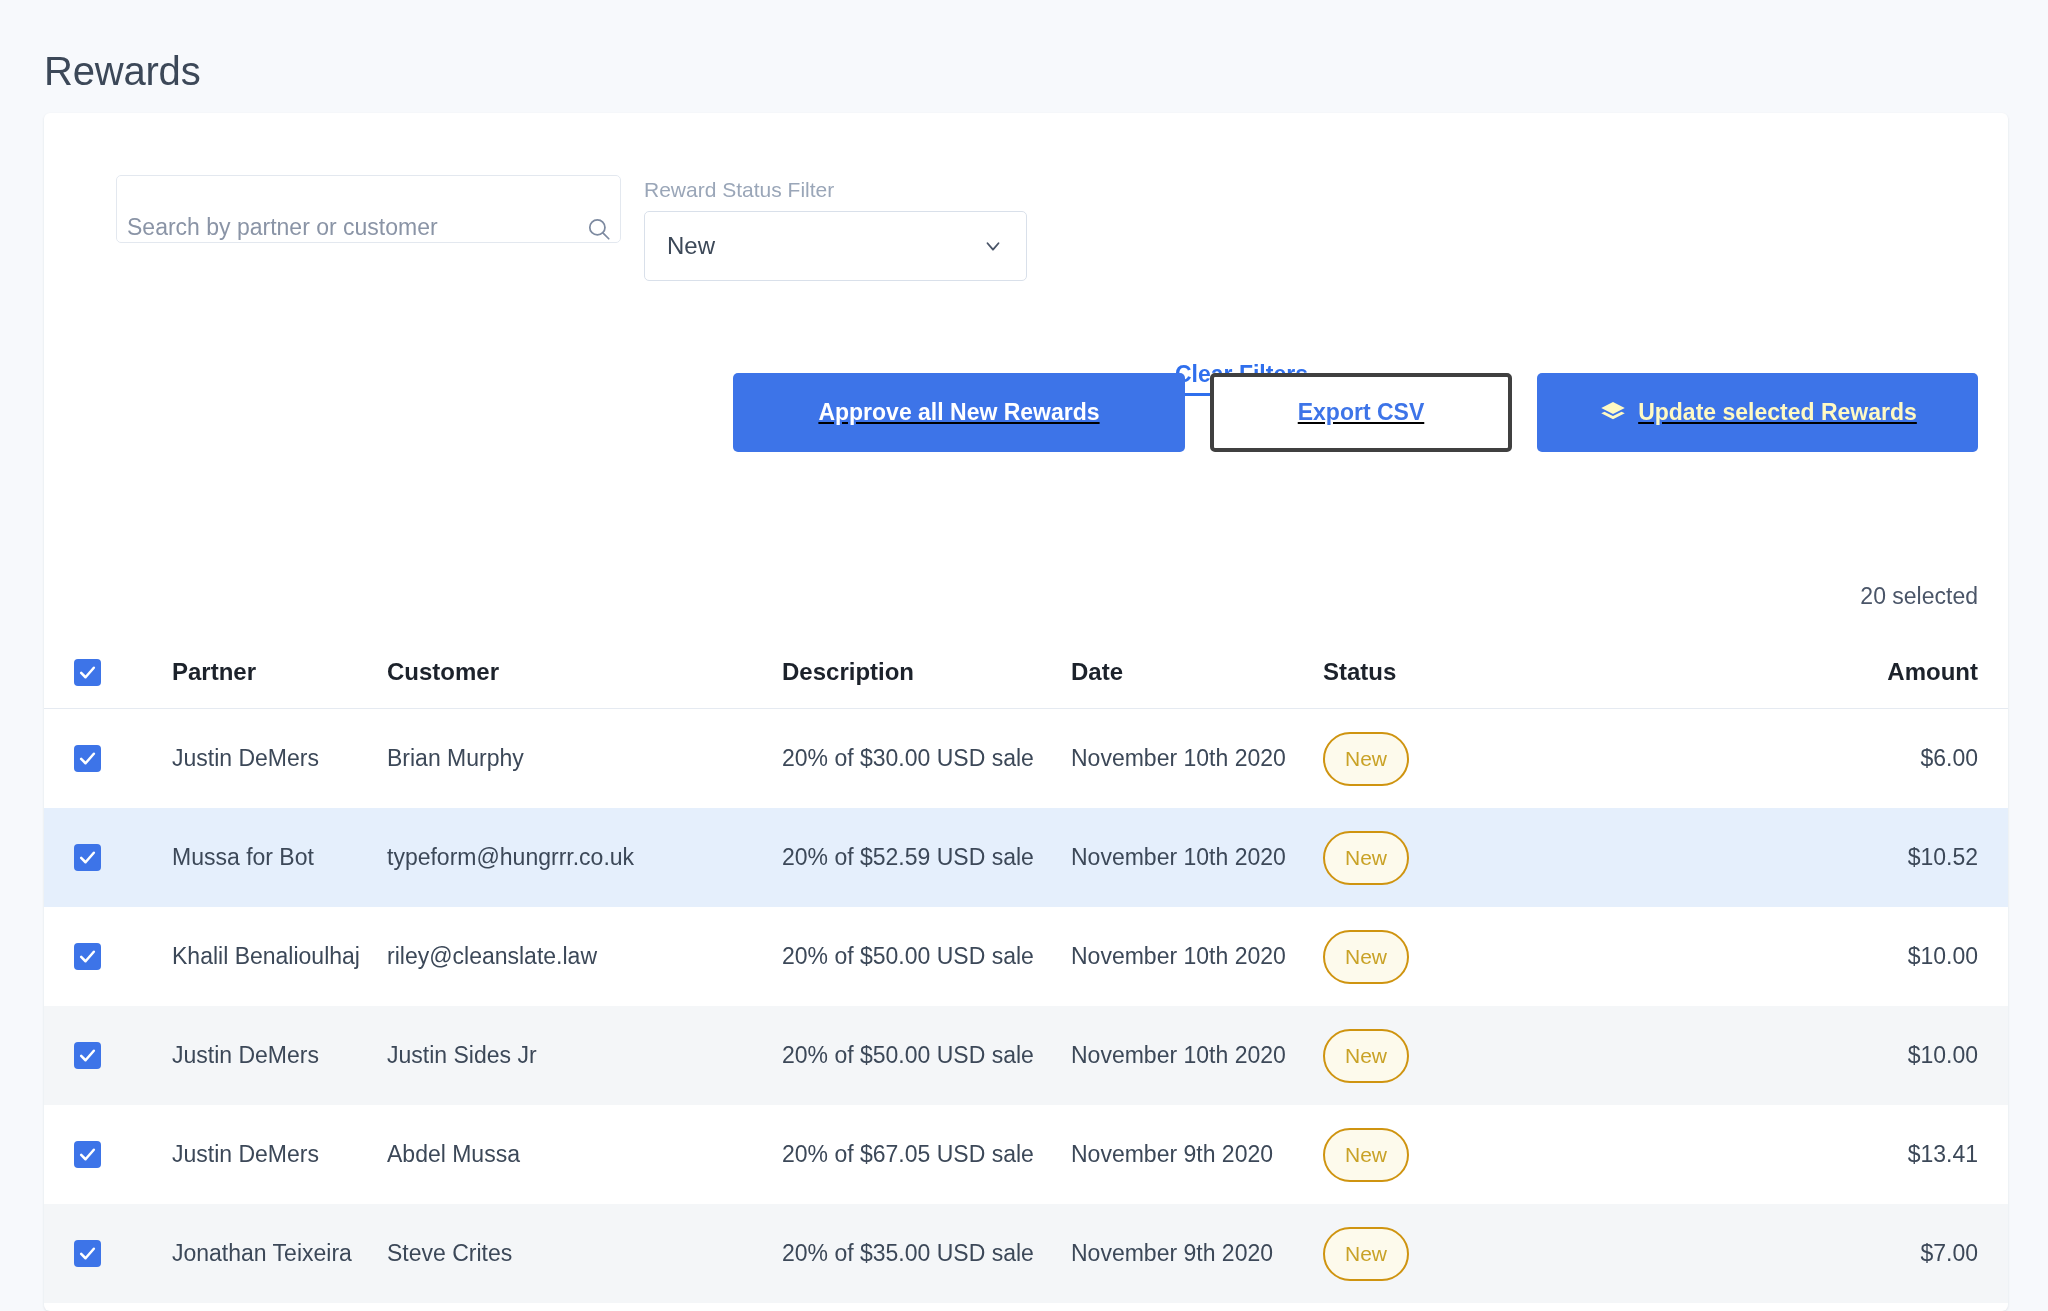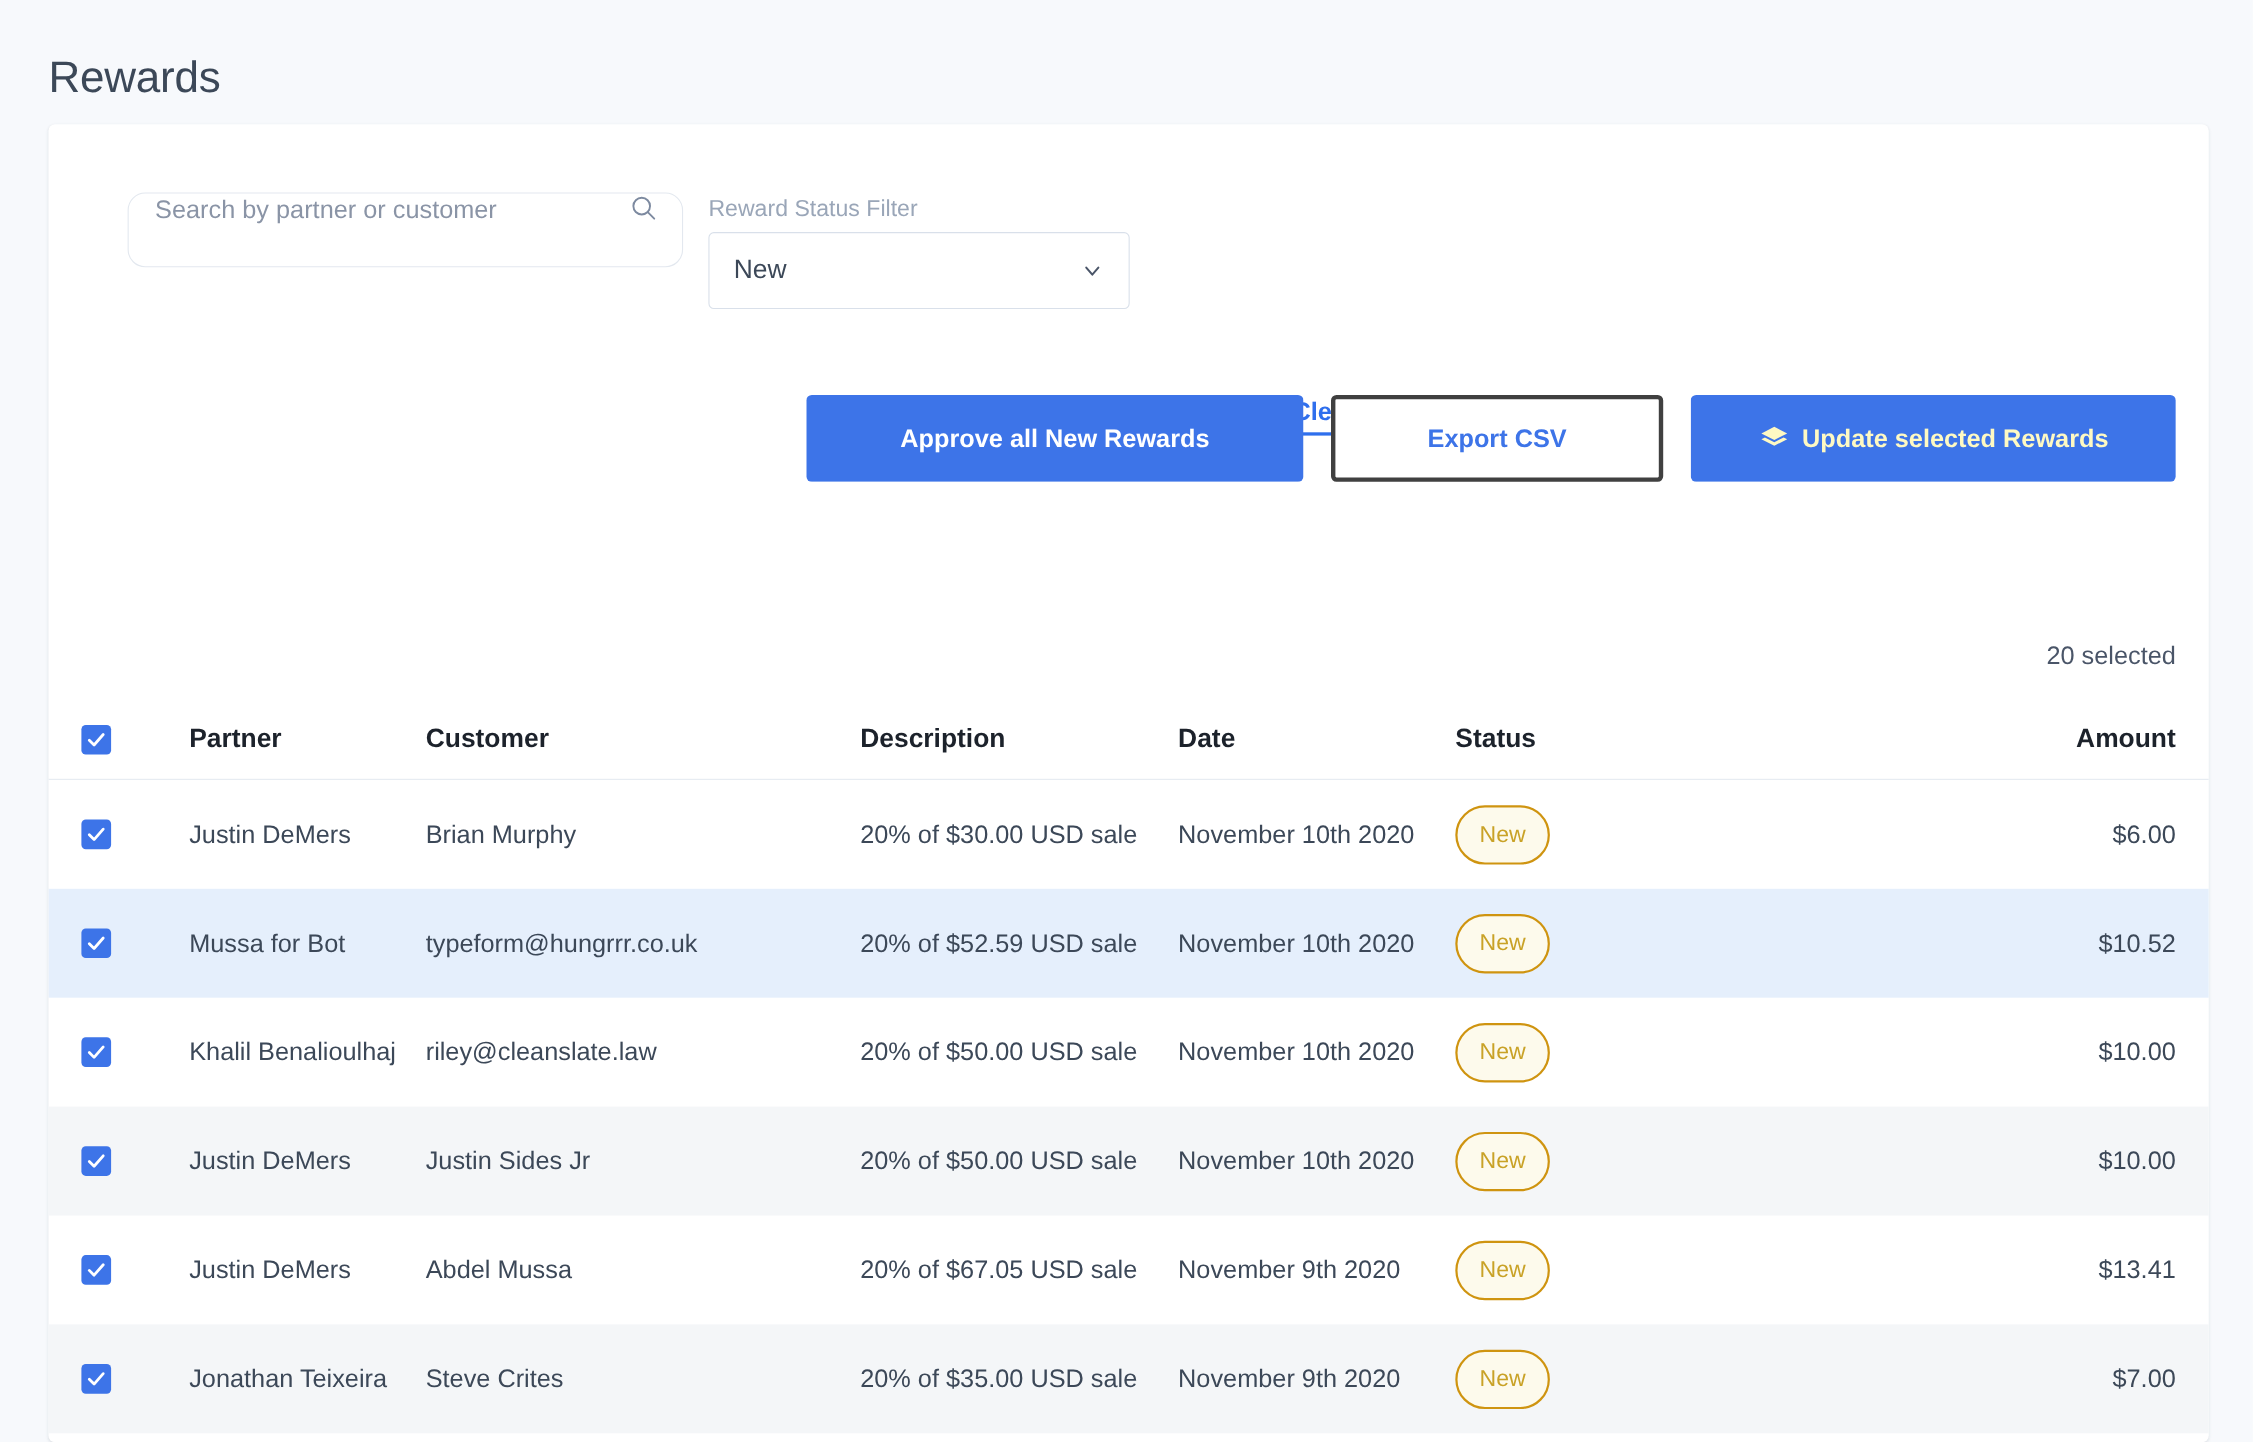--- a/index.html
+++ b/index.html
@@ -48,25 +48,25 @@
     font-size: 21px;
     color: #9aa6b8;
     font-weight: 400;
     margin-bottom: 9px;
     display: block;
   }
   .search-field { left: 72px; top: 62px; }
   .search-box {
     width: 505px; height: 68px;
     border: 1px solid #e3e8ef;
-    border-radius: 16px;
+    border-radius: 5px;
     background: #fff;
     display: flex;
-    align-items: flex-start;
-    padding: 0 22px;
+    align-items: flex-end;
+    padding: 0 8px;
   }
   .search-box input {
     flex: 1;
     border: none;
     outline: none;
     font-size: 23px;
     font-family: "Liberation Sans", sans-serif;
     color: #3c4858;
     background: transparent;
   }
@@ -99,24 +99,25 @@
     color: #2f6fed;
     border-bottom: 3px solid #2f6fed;
     padding-bottom: 5px;
     cursor: pointer;
     text-decoration: none;
   }
 
   
   .actions {
     position: absolute;
-    right: 30px; top: 246px;
+    right: 30px; top: 260px;
     display: flex;
     align-items: flex-start;
     gap: 25px;
+    text-decoration: underline;
   }
   .btn {
     border-radius: 5px;
     font-size: 23px;
     font-weight: bold;
     display: flex;
     align-items: center;
     justify-content: center;
     cursor: pointer;
     border: 1px solid transparent;

